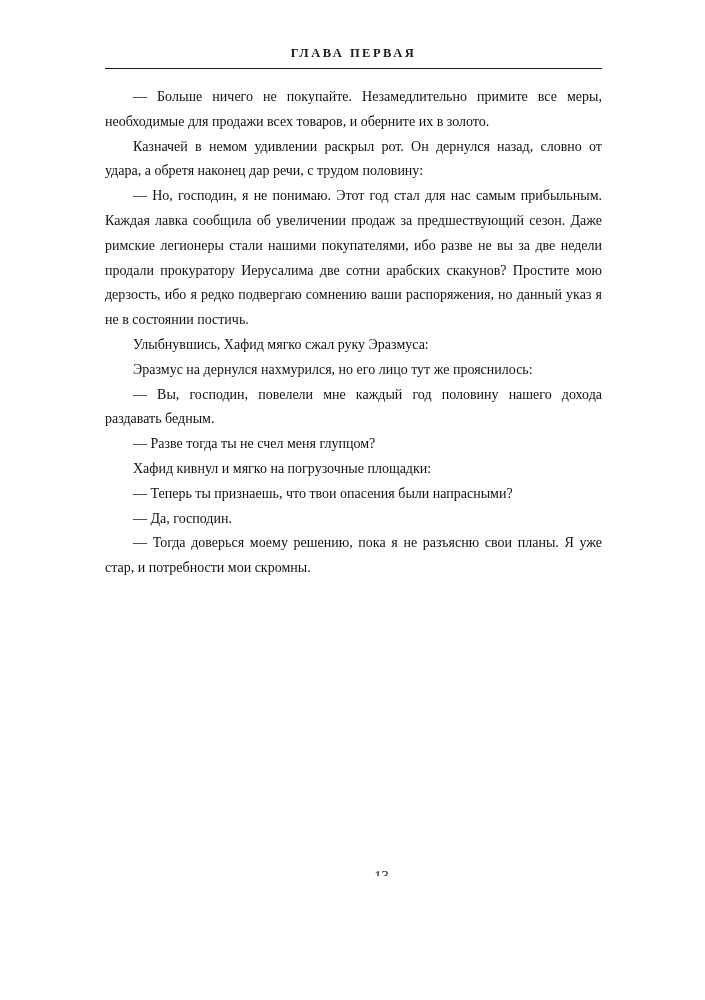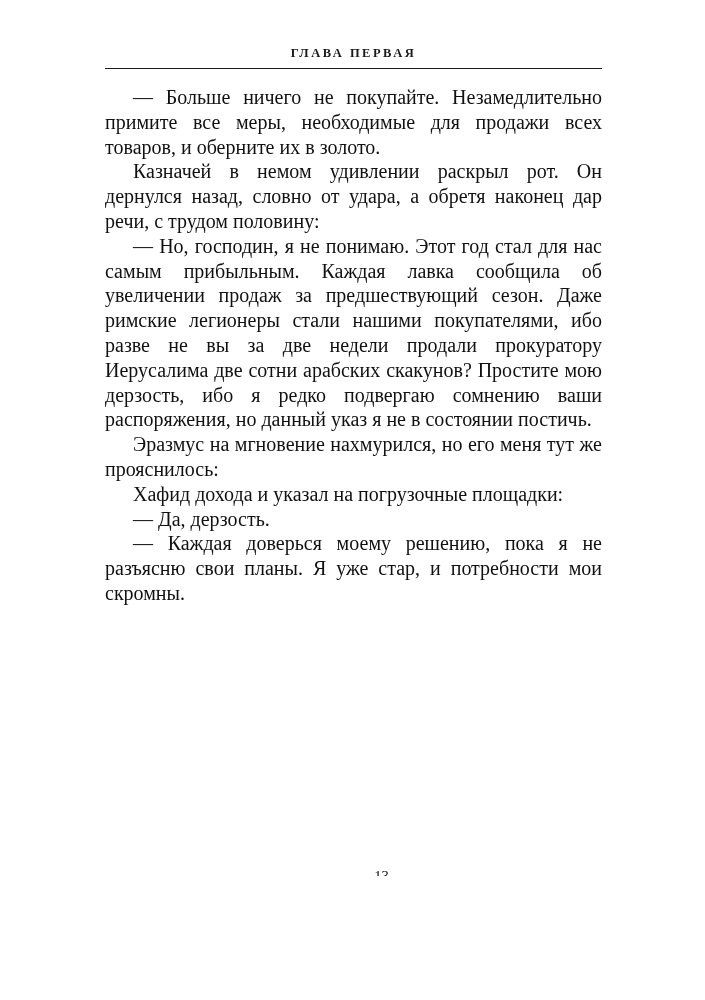--- a/index.html
+++ b/index.html
@@ -33,21 +33,21 @@
   }
   .header-rule {
     border: none;
     border-top: 1.3px solid #1a1a1a;
     margin: 0 0 16px 0;
   }
   .page-body p {
     margin: 0;
     text-indent: 28px;
     text-align: justify;
-    font-size: 20px;
+    font-size: 14px;
     line-height: 24.8px;
     color: #111111;
   }
   .page-number {
     position: absolute;
     left: 0;
     top: 868px;
     width: 705px;
     text-align: center;
     font-size: 14.5px;
@@ -59,20 +59,24 @@
 <body>
 
 <div class="page">
   <div class="content-column">
     <div class="running-head">ГЛАВА ПЕРВАЯ</div>
     <hr class="header-rule">
     <div class="page-body">
         <p>— Больше ничего не покупайте. Незамедлительно примите все меры, необходимые для продажи всех товаров, и оберните их в золото.</p>
         <p>Казначей в немом удивлении раскрыл рот. Он дернулся назад, словно от удара, а обретя наконец дар речи, с трудом половину:</p>
         <p>— Но, господин, я не понимаю. Этот год стал для нас самым прибыльным. Каждая лавка сообщила об увеличении продаж за предшествующий сезон. Даже римские легионеры стали нашими покупателями, ибо разве не вы за две недели продали прокуратору Иерусалима две сотни арабских скакунов? Простите мою дерзость, ибо я редко подвергаю сомнению ваши распоряжения, но данный указ я не в состоянии постичь.</p>
-        <p>Эразмус на мгновение нахмурился, но его меня тут же прояснилось:</p>
-        <p>Хафид дохода и указал на погрузочные площадки:</p>
-        <p>— Да, дерзость.</p>
-        <p>— Каждая доверься моему решению, пока я не разъясню свои планы. Я уже стар, и потребности мои скромны.</p>
+        <p>Улыбнувшись, Хафид мягко сжал руку Эразмуса:</p>
+        <p>Эразмус на дернулся нахмурился, но его лицо тут же прояснилось:</p>
+        <p>— Вы, господин, повелели мне каждый год половину нашего дохода раздавать бедным.</p>
+        <p>— Разве тогда ты не счел меня глупцом?</p>
+        <p>Хафид кивнул и мягко на погрузочные площадки:</p>
+        <p>— Теперь ты признаешь, что твои опасения были напрасными?</p>
+        <p>— Да, господин.</p>
+        <p>— Тогда доверься моему решению, пока я не разъясню свои планы. Я уже стар, и потребности мои скромны.</p>
       </div>
   </div>
   <div class="page-number">13</div>
 </div>
 
 </body></html>

